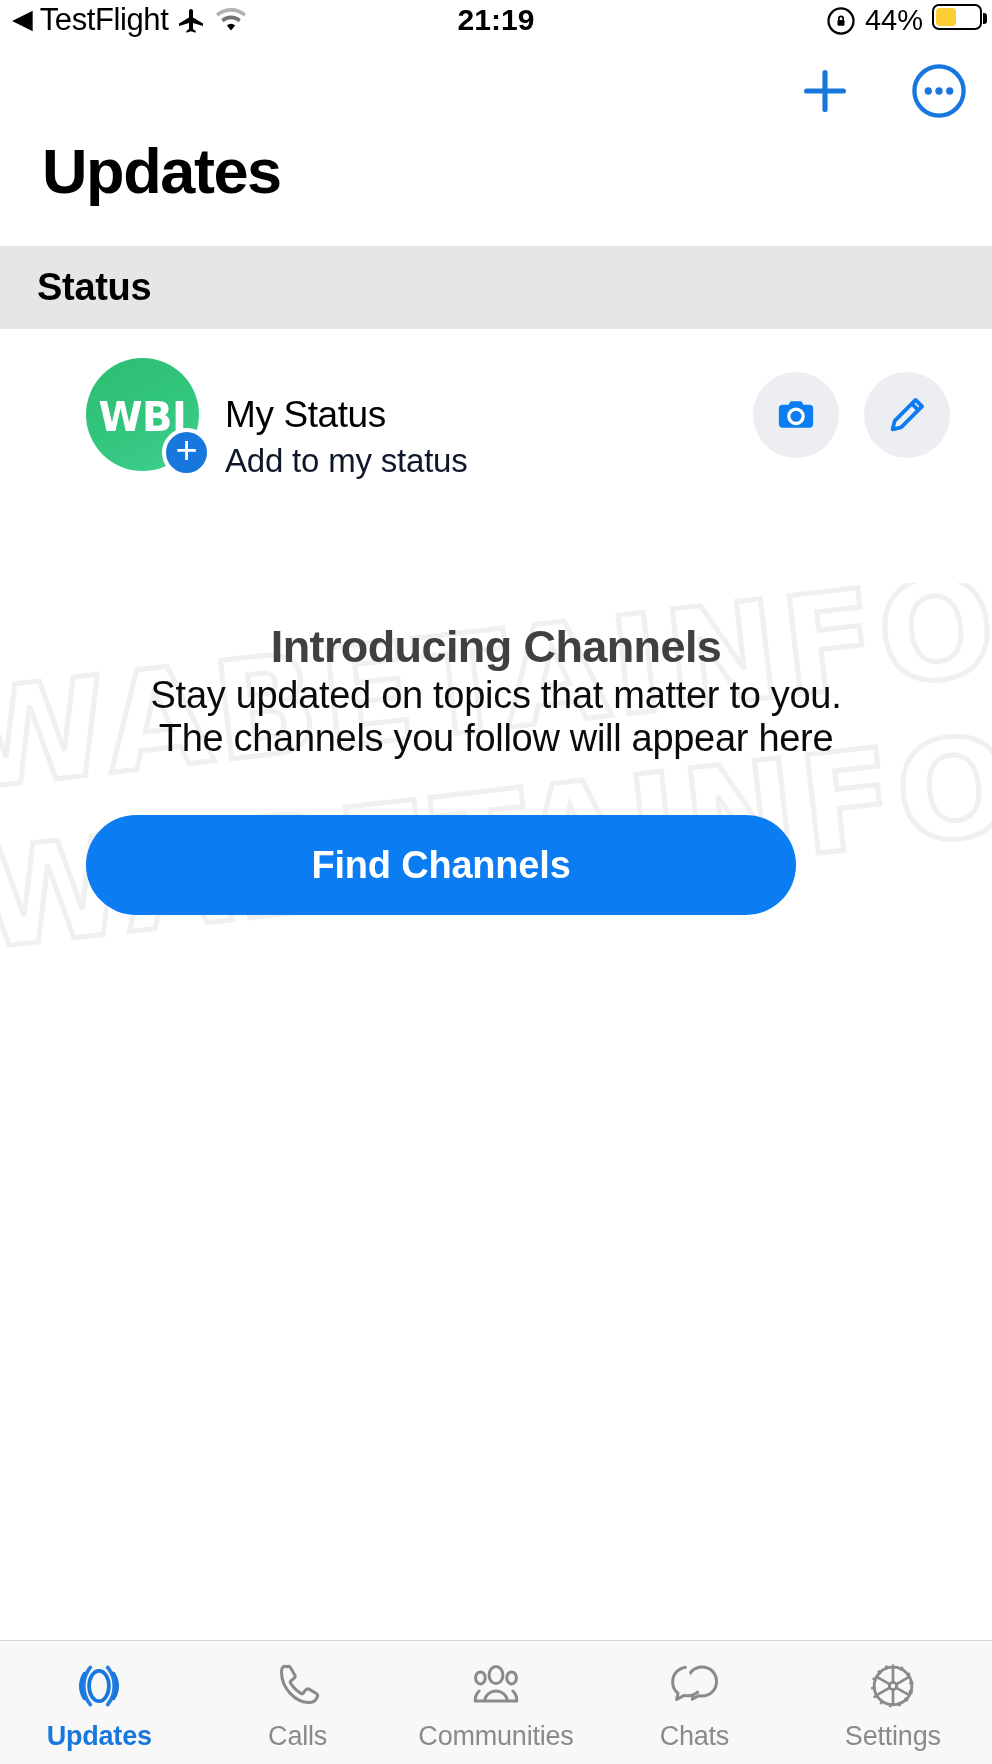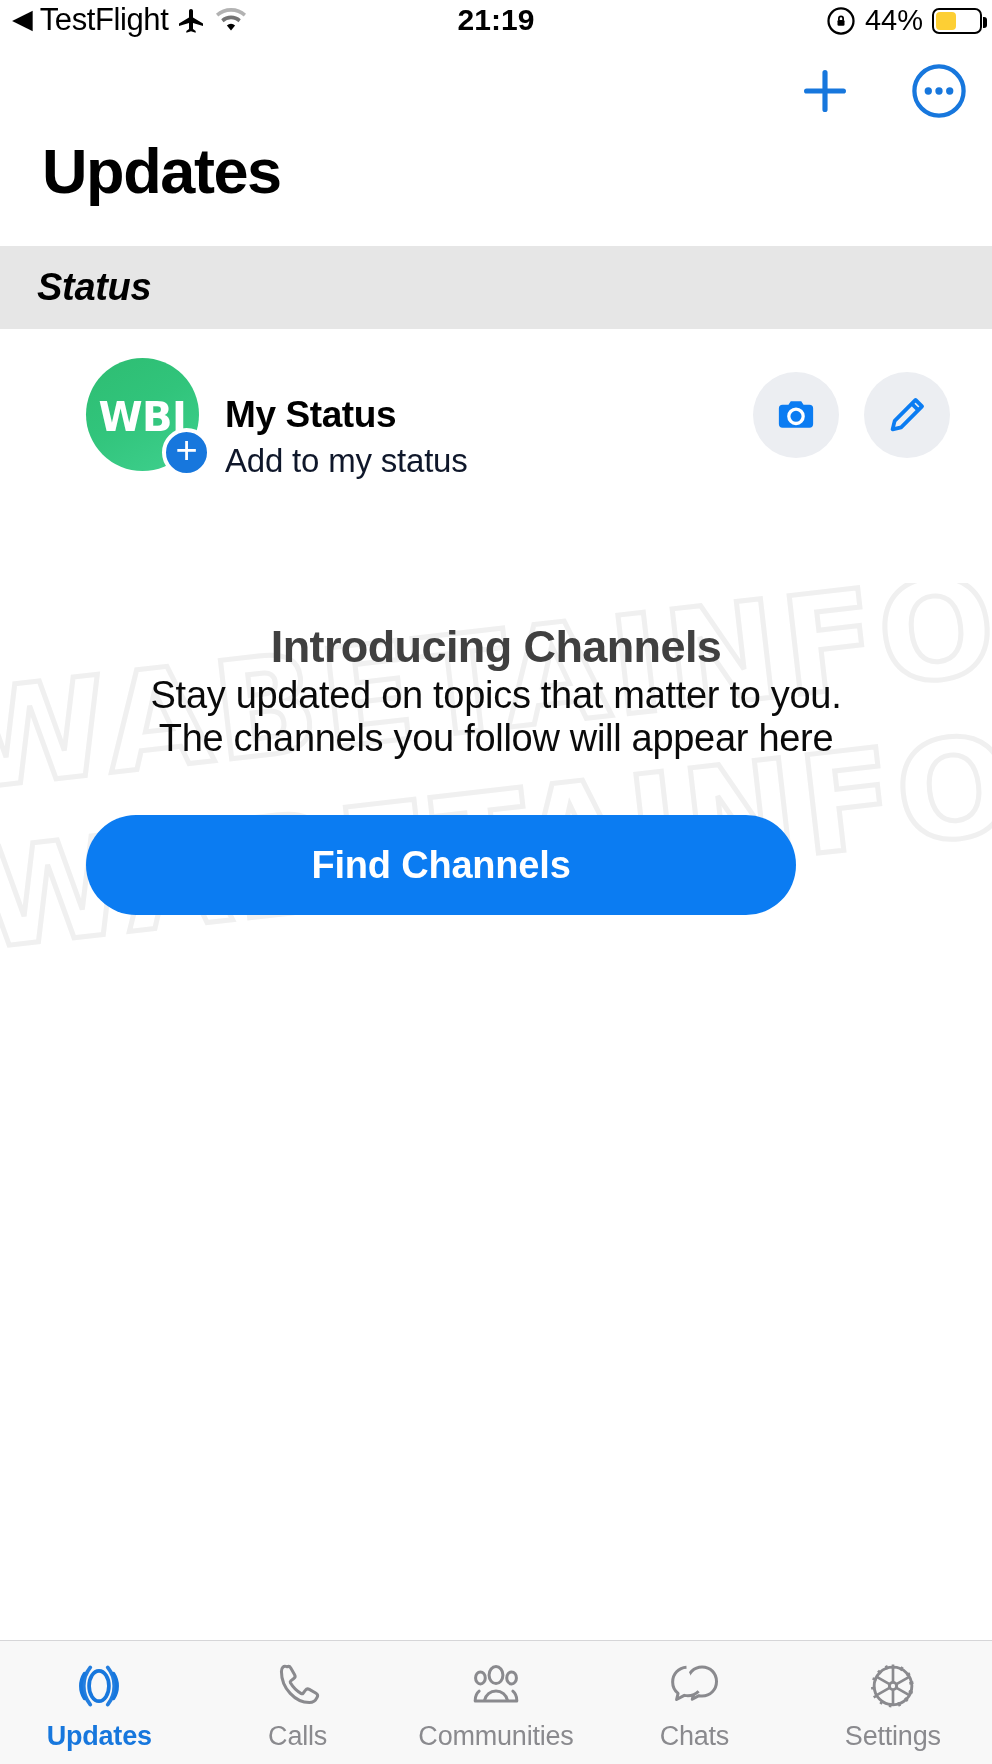--- a/index.html
+++ b/index.html
@@ -31,21 +31,21 @@
   }
   .sb-back { font-size: 27px; line-height: 1; transform: translateY(-1px); }
   .sb-app { font-size: 31px; font-weight: 400; letter-spacing: -0.4px; }
   .sb-center {
     position: absolute; left: 0; right: 0; top: 3px;
     text-align: center;
     font-size: 30px; font-weight: 700; letter-spacing: 0.1px;
   }
   .sb-right {
     position: absolute; right: 10px; top: 4px;
-    display: flex; align-items: center; gap: 9px;
+    display: flex; gap: 9px;
     font-size: 29px; font-weight: 500;
   }
   .sb-batt {
     position: relative;
     width: 50px; height: 26px;
     border: 2.5px solid #000; border-radius: 7px;
     display: inline-block;
   }
   .sb-batt::after {
     content: ""; position: absolute;
@@ -82,21 +82,21 @@
     line-height: 1;
   }
 
   
   .section-header {
     position: absolute; left: 0; width: 992px;
     background: #e6e6e6;
     display: flex; align-items: center;
     padding-left: 37px;
     font-size: 38px; font-weight: 700;
-    color: #000; letter-spacing: -0.3px; font-style: italic;
+    color: #000; letter-spacing: -0.3px;
   }
   #status-header { top: 246px; height: 83px; }
   #channels-header { top: 500px; height: 83px; }
 
   
   .status-row {
     position: absolute; top: 329px; left: 0;
     width: 992px; height: 171px;
     background: #ffffff;
     display: flex; align-items: center; padding-left: 43px;
@@ -129,21 +129,21 @@
   }
   .avatar-badge span {
     color: #fff; font-size: 38px; font-weight: 400;
     line-height: 1; transform: translateY(-3px);
   }
   .status-texts {
     margin-left: 26px;
     display: flex; flex-direction: column; gap: 6px;
   }
   .status-title {
-    font-size: 37px; font-weight: 700; color: #000;
+    font-size: 37px; font-weight: 400; color: #000;
     letter-spacing: -0.4px;
     margin-top: 44px;
   }
   .status-sub {
     font-size: 33px; font-weight: 400; color: #0f172a;
     letter-spacing: -0.2px;
   }
   .status-actions {
     position: absolute; right: 42px; top: 50%;
     transform: translateY(-50%);

